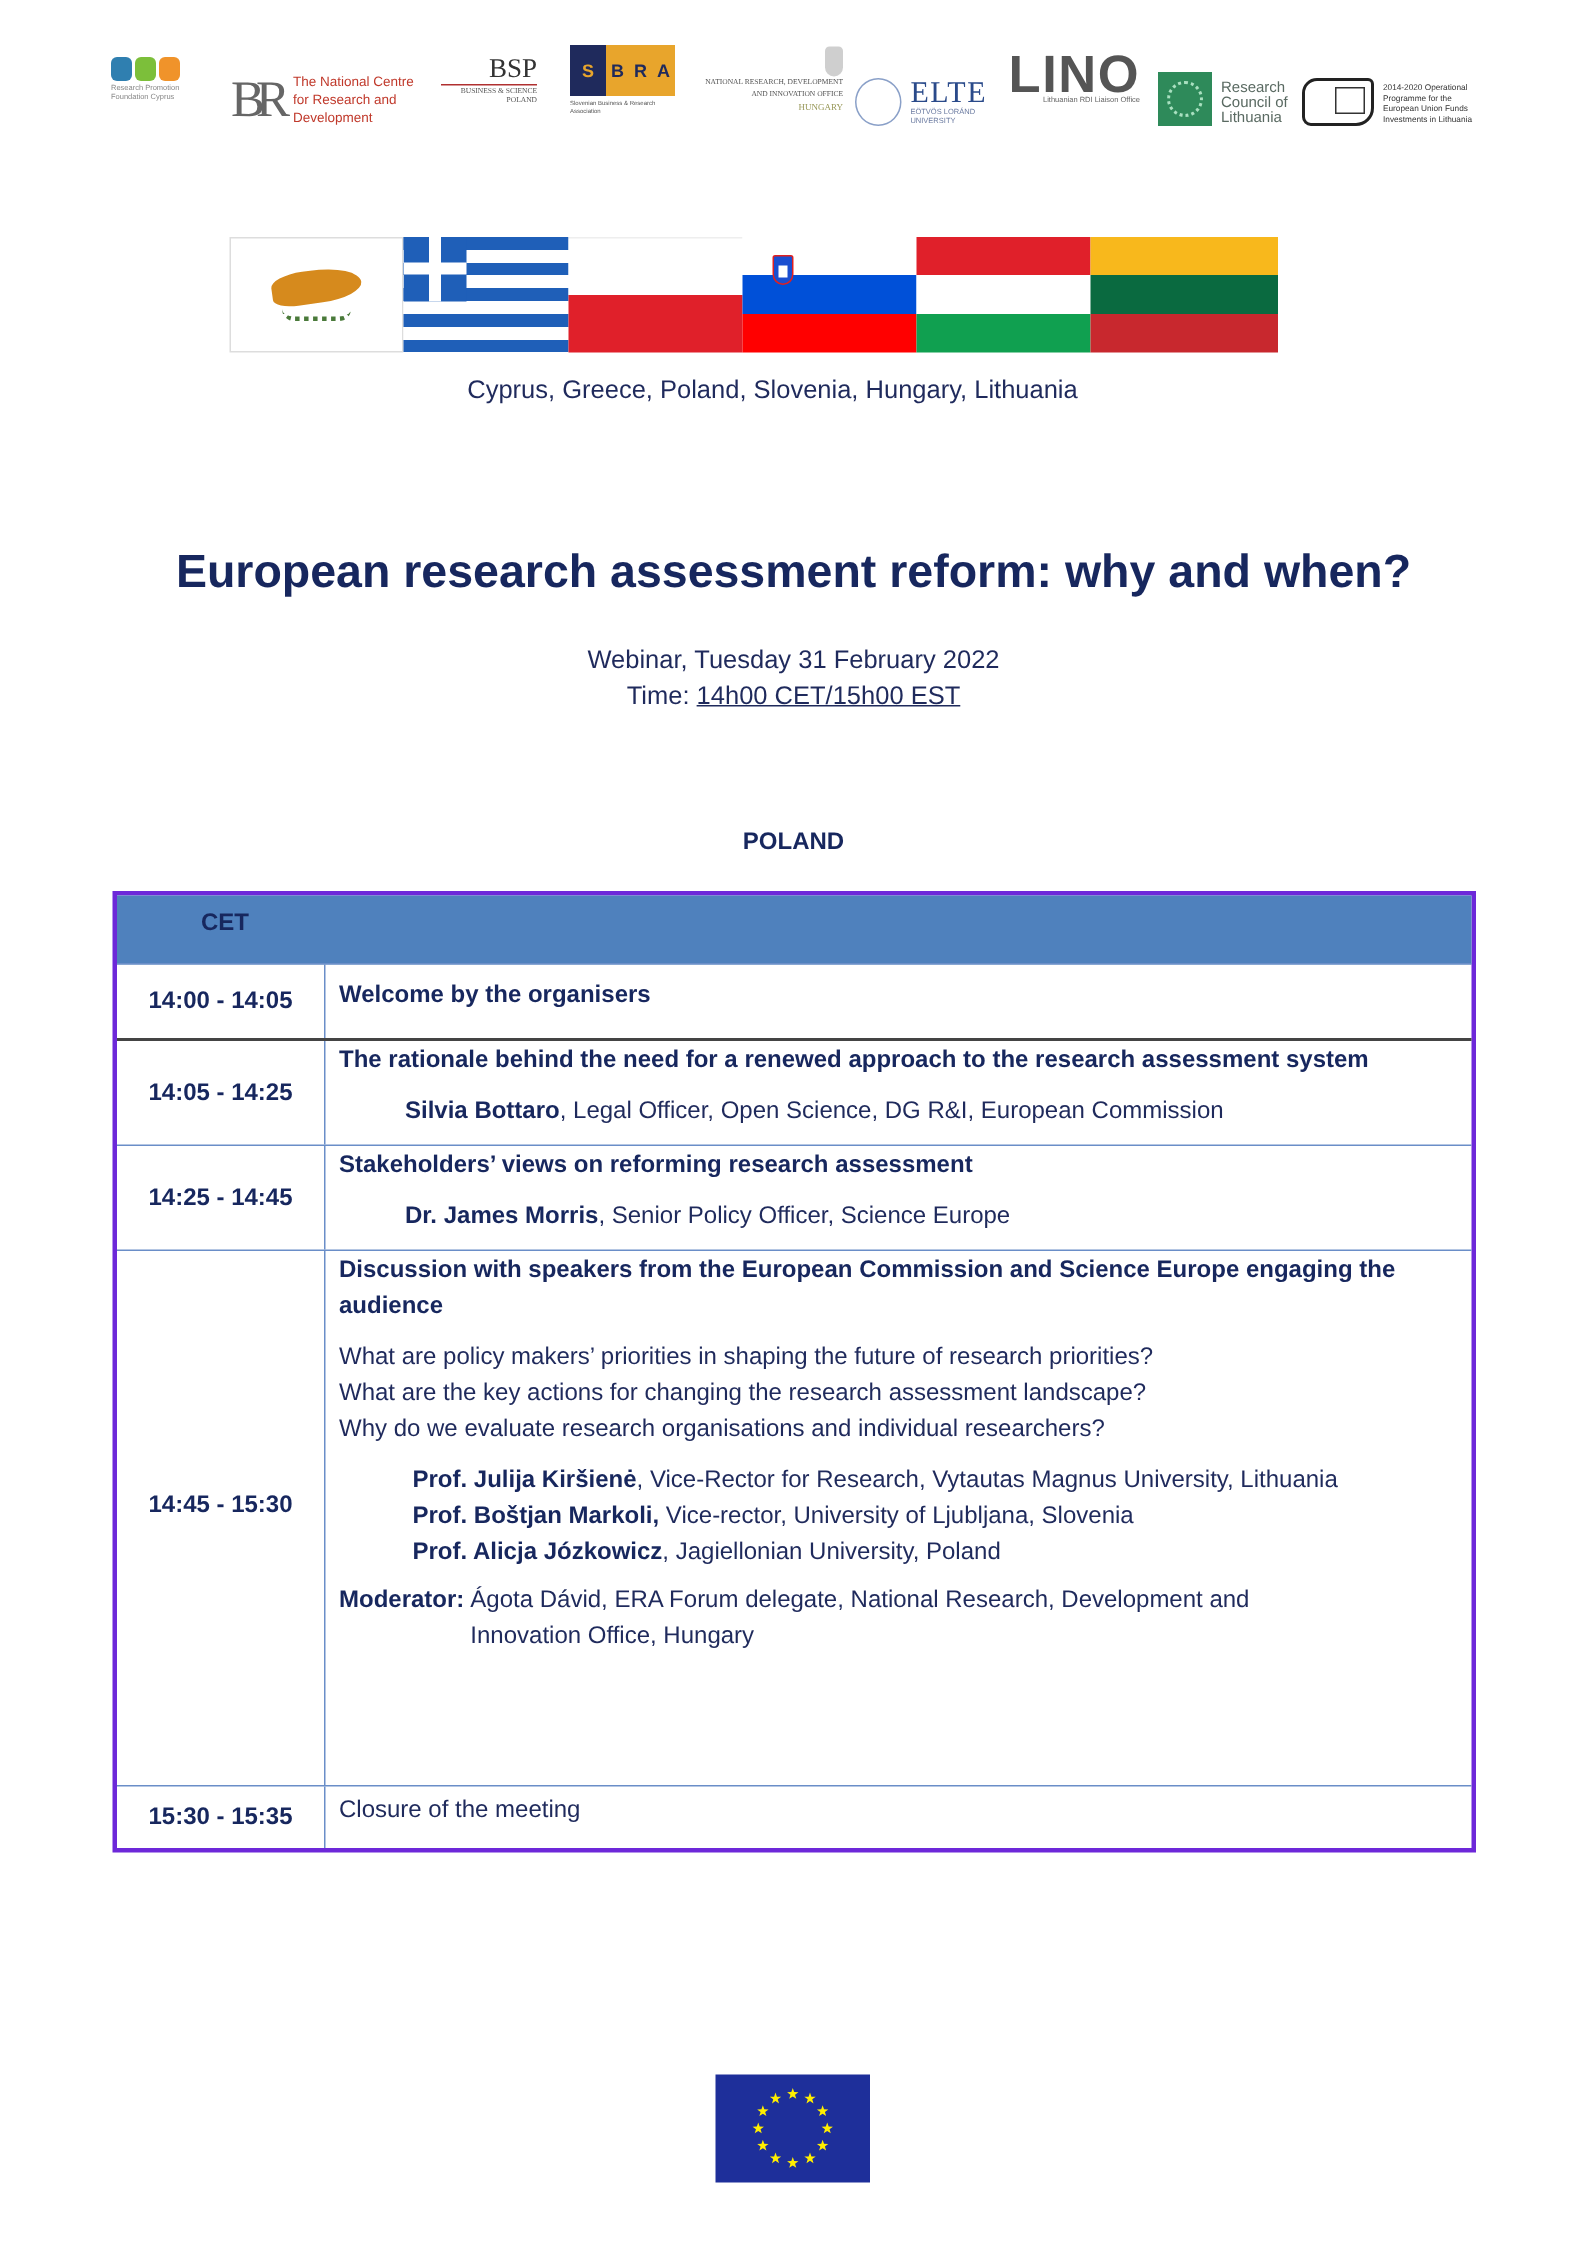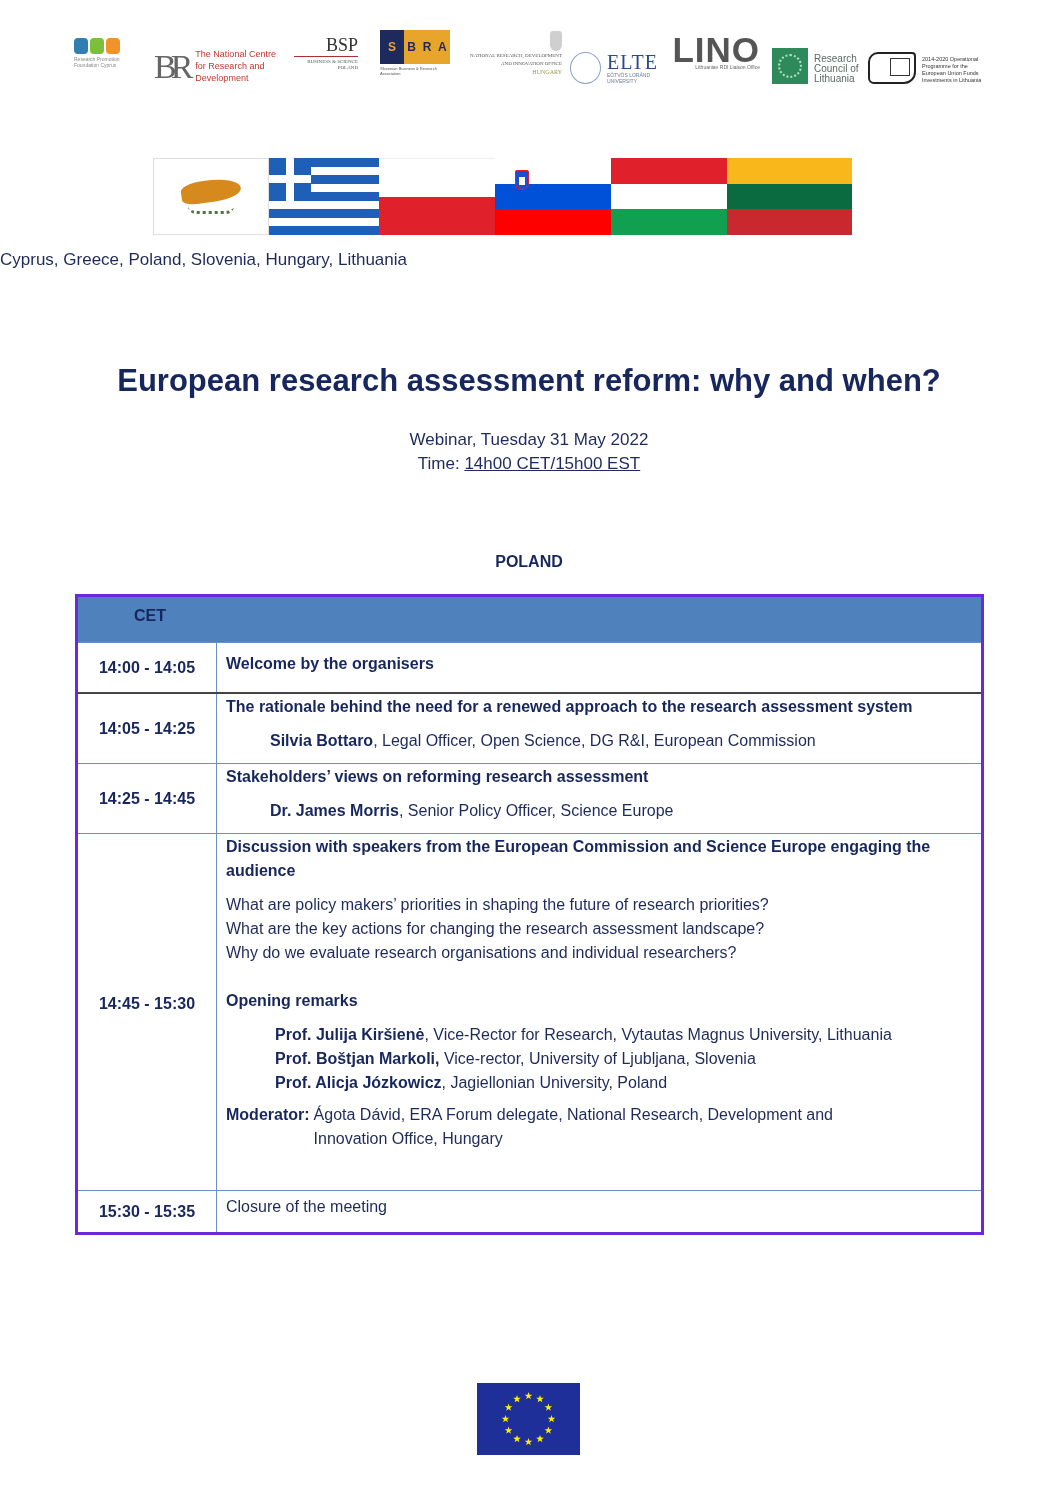--- a/index.html
+++ b/index.html
@@ -55,21 +55,21 @@
   .gr-canton { position: absolute; top: 0; left: 0; width: 42px; height: 42.75px; background: #1f5fb8; }
   .gr-canton::before { content: ""; position: absolute; left: 17px; top: 0; width: 8px; height: 100%; background: #fff; }
   .gr-canton::after { content: ""; position: absolute; top: 17px; left: 0; height: 8px; width: 100%; background: #fff; }
   .flag-poland { background: linear-gradient(to bottom, #ffffff 0 50%, #e0202a 50% 100%); border-top: 1px solid #eee; }
   .flag-slovenia { background: linear-gradient(to bottom, #ffffff 0 33.3%, #0050d8 33.3% 66.6%, #ff0000 66.6% 100%); }
   .si-arms { position: absolute; left: 20px; top: 12px; width: 14px; height: 20px; background: #1a4ed0; border: 1px solid #e02020; border-radius: 2px 2px 8px 8px; }
   .si-arms::after { content: ""; position: absolute; left: 3px; top: 6px; width: 6px; height: 8px; background: #fff; }
   .flag-hungary { background: linear-gradient(to bottom, #e0202a 0 33.3%, #ffffff 33.3% 66.6%, #10a050 66.6% 100%); }
   .flag-lithuania { width: 125px; background: linear-gradient(to bottom, #f8b81c 0 33.3%, #0a6a40 33.3% 66.6%, #c8282e 66.6% 100%); }
 
-  .countries { position: absolute; top: 250px; left: 0; width: 1030px; text-align: left; font-size: 17px; color: #1f2a5c; }
+  .countries { position: absolute; top: 250px; left: 0; width: 1030px; text-align: center; font-size: 17px; color: #1f2a5c; }
 
   
   .title { position: absolute; top: 363px; left: 0; width: 1058px; text-align: center; font-size: 31px; font-weight: bold; color: #17275e; }
   .subtitle { position: absolute; top: 428px; left: 0; width: 1058px; text-align: center; font-size: 17px; line-height: 24px; color: #1f2a5c; }
   .subtitle u { text-decoration: underline; }
 
   .agenda-heading { position: absolute; top: 553px; left: 0; width: 1058px; text-align: center; font-size: 16px; font-weight: bold; color: #17275e; }
 
   
   .agenda { position: absolute; top: 594px; left: 75px; width: 909px; border: 3px solid #6d28d9; border-collapse: collapse; }
@@ -203,21 +203,21 @@
       <div class="si-arms"></div>
     </div>
   <div class="flag flag-hungary"></div>
   <div class="flag flag-lithuania"></div>
 </div>
 
 <div class="countries">Cyprus, Greece, Poland, Slovenia, Hungary, Lithuania</div>
 
 <h1 class="title">European research assessment reform: why and when?</h1>
 <div class="subtitle">
-  <div>Webinar, Tuesday 31 May 2022</div>
+  <div>Webinar, Tuesday 31 February 2022</div>
   <div><span>Time: </span><u>14h00 CET/15h00 EST</u></div>
 </div>
 
 <div class="agenda-heading">POLAND</div>
 
 <div class="agenda">
   <div class="agenda-head">
     <div class="time-h">CET</div>
   </div>
 
@@ -246,21 +246,20 @@
 
   <div class="row r4">
     <div class="cell-time">14:45 - 15:30</div>
     <div class="cell-body">
       <div class="item-title" style="width:720px">Discussion with speakers from the European Commission and Science Europe engaging the audience</div>
       <div class="qs">
         <div class="q">What are policy makers’ priorities in shaping the future of research priorities?</div>
         <div class="q">What are the key actions for changing the research assessment landscape?</div>
         <div class="q">Why do we evaluate research organisations and individual researchers?</div>
       </div>
-      <div class="opening b">Opening remarks</div>
       <div class="speakers2">
         <div class="speaker2"><span class="b">Prof. Julija Kiršienė</span><span>, Vice-Rector for Research, Vytautas Magnus University, Lithuania</span></div>
         <div class="speaker2"><span class="b">Prof. Boštjan Markoli,</span><span> Vice-rector, University of Ljubljana, Slovenia</span></div>
         <div class="speaker2"><span class="b">Prof. Alicja Józkowicz</span><span>, Jagiellonian University, Poland</span></div>
       </div>
       <div class="moderator">
         <span class="lbl">Moderator:</span>
         <span style="width:590px">Ágota Dávid, ERA Forum delegate, National Research, Development and Innovation Office, Hungary</span>
       </div>
     </div>

